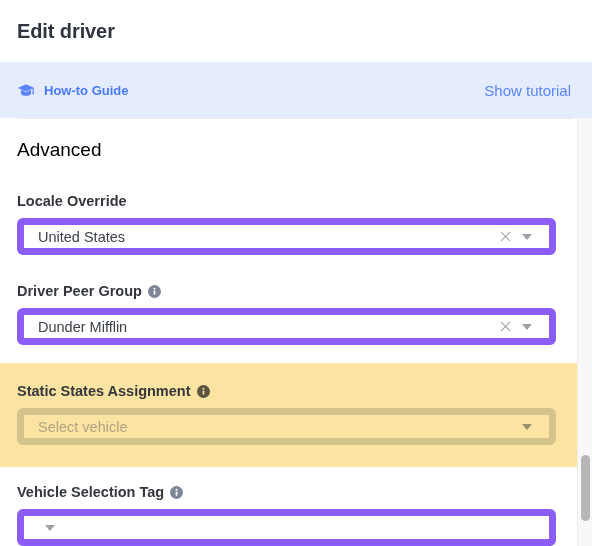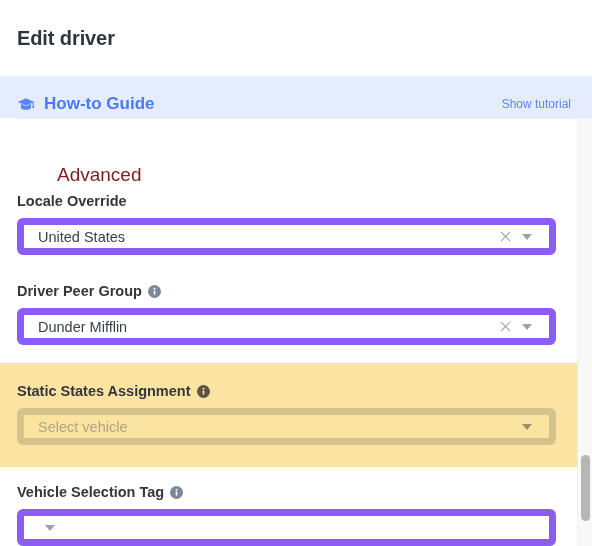--- a/index.html
+++ b/index.html
@@ -16,21 +16,21 @@
   }
 
   .panel {
     position: absolute;
     inset: 0;
     background: #ffffff;
   }
 
   
   .titlebar {
-    height: 76px;
+    height: 62px;
     background: #ffffff;
     display: flex;
     align-items: center;
     padding: 0 17px;
     box-sizing: border-box;
   }
   .page-title {
     font-size: 20px;
     font-weight: bold;
     color: #2e3440;
@@ -51,26 +51,26 @@
     display: flex;
     align-items: center;
     gap: 9px;
   }
   .cap-icon {
     display: block;
     width: 18px;
     height: 15px;
   }
   .guide-label {
-    font-size: 17px;
+    font-size: 13px;
     font-weight: bold;
     color: #4a7afc;
   }
   .show-tutorial {
-    font-size: 12px;
+    font-size: 15px;
     color: #5b86fb;
     cursor: pointer;
     margin-left: 32px;
   }
 
   
   .scroll-area {
     position: absolute;
     top: 118px;
     left: 0;
@@ -82,26 +82,25 @@
     position: absolute;
     top: 0;
     left: 17px;
     right: 18px;
     height: 1px;
     background: #ececee;
   }
 
   .section-title {
     position: absolute;
-    top: 46px;
+    top: 21px;
     left: 17px;
     font-size: 19px;
-    color: #7f1d1d;
+    color: #000000;
     font-weight: normal;
-    margin-left: 40px;
   }
 
   
   .field-group {
     position: absolute;
     left: 0;
     right: 0;
     padding: 0 17px;
     box-sizing: border-box;
   }

